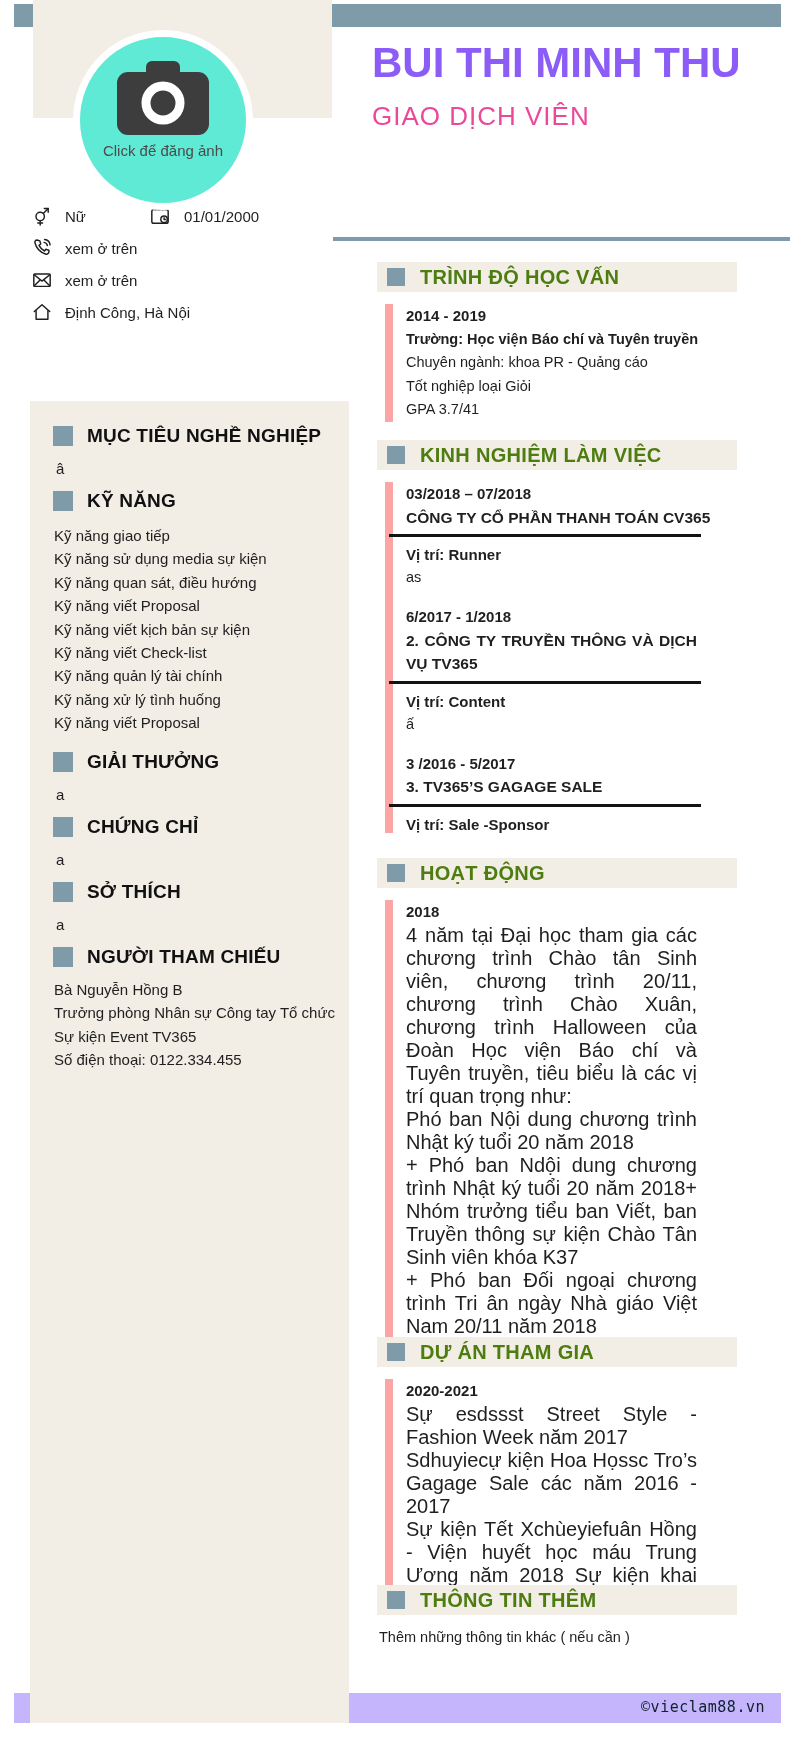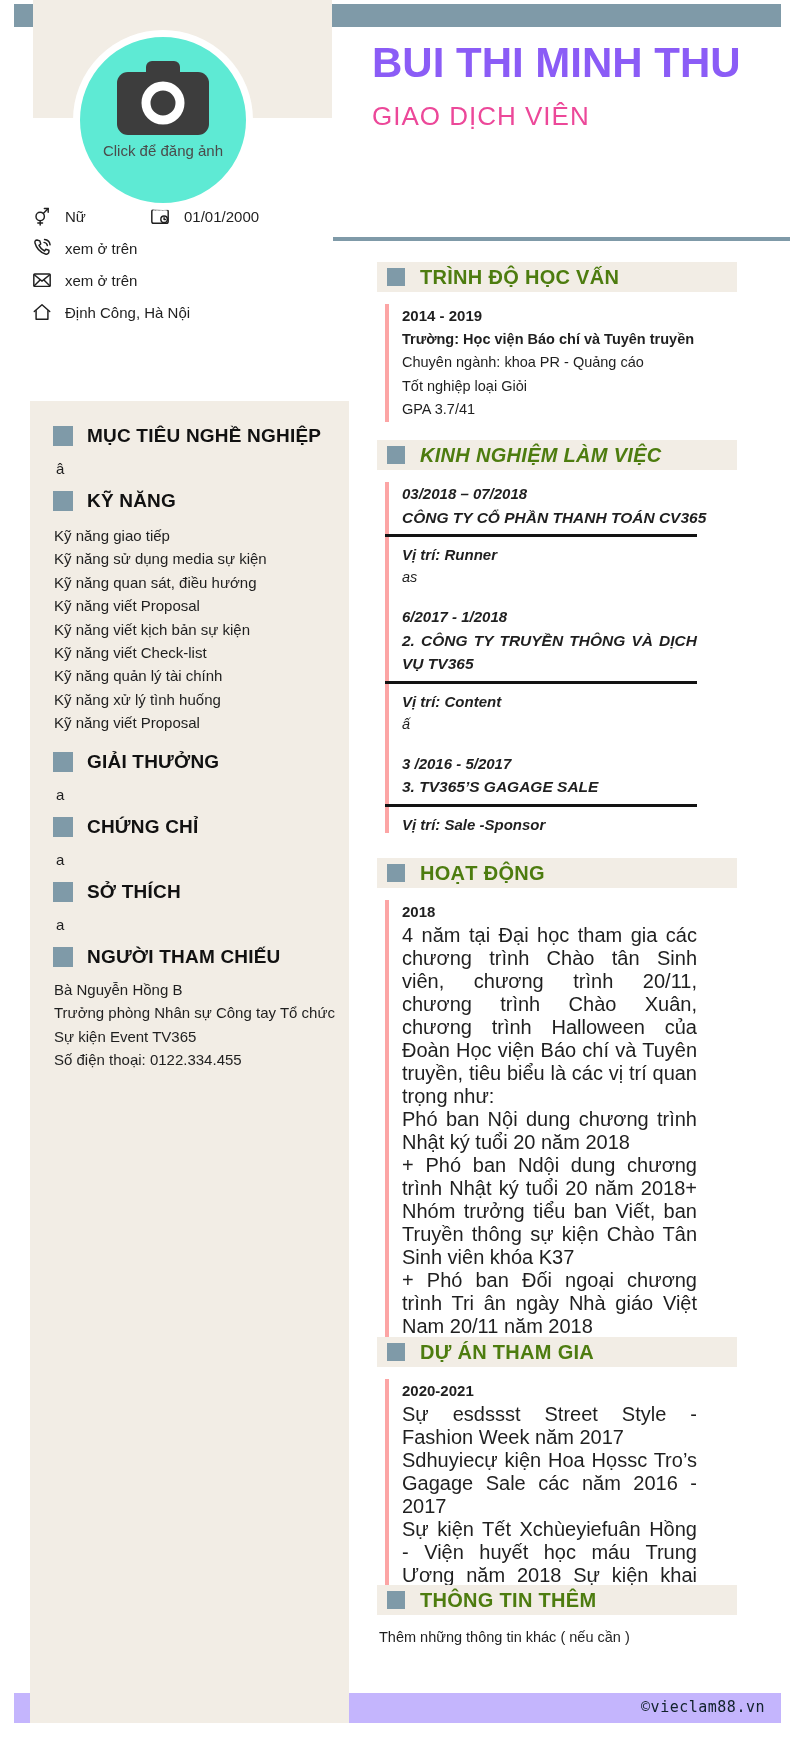--- a/index.html
+++ b/index.html
@@ -45,28 +45,28 @@
   .skill-list div { font-size:15px; line-height:23.4px; }
   .ref-lines { margin:10px 2px 0 1px; }
   .ref-lines div { font-size:15px; line-height:23.5px; }
   
   .name-block { position:absolute; left:372px; top:38px; width:400px; z-index:3; }
   .name-block h1 { font-size:42px; line-height:50px; font-weight:700; color:#8b5cf6; letter-spacing:0px; }
   .job-title { margin-top:13px; font-size:26px; letter-spacing:1px; color:#ec4899; font-weight:400; }
   .divider { position:absolute; left:333px; top:237px; width:457px; height:4px; background:#7f9aa8; }
   .rsec { position:absolute; left:377px; width:370px; overflow:hidden; }
   .sec-edu  { top:262px;  height:178px; }
-  .sec-exp  { top:440px;  height:393px;font-style:italic; }
+  .sec-exp  { top:440px;  height:393px; }
   .sec-act  { top:858px;  height:479px; }
   .sec-proj { top:1337px; height:248px; }
   .sec-info { top:1585px; height:95px;  }
   .sec-bar { width:360px; height:30px; background:#f2ede5; display:flex; align-items:center; padding-left:10px; gap:15px; }
   .sec-bar .bullet { width:18px; height:18px; background:#7f9aa8; flex:0 0 18px; }
   .sec-bar h2 { font-size:20px; font-weight:700; color:#4d7c0f; letter-spacing:0.3px; white-space:nowrap; }
-  .rc-block { margin:12px 0 0 8px; border-left:4px solid #fca5a5; padding-left:13px; width:312px; }
+  .rc-block { margin:12px 0 0 8px; border-left:8px solid #fca5a5; padding-left:13px; width:312px; }
   .rc-line { font-size:14.5px; line-height:23.5px; white-space:nowrap; }
   .rc-bold { font-weight:700; }
   .period { font-size:15px; font-weight:700; line-height:23.5px; white-space:nowrap; }
   .company { font-size:15.5px; font-weight:700; line-height:23.5px; white-space:nowrap; }
   .company.multi { white-space:normal; text-align:justify; }
   .rule { border:none; border-top:3px solid #131313; width:312px; margin:5px 0 6px -17px; }
   .pos { font-size:15px; font-weight:700; line-height:23px; }
   .desc { font-size:14.5px; line-height:22px; }
   .desc-out { margin:0 0 0 25px; font-size:14.5px; line-height:22px; }
   .egap { height:17px; }

